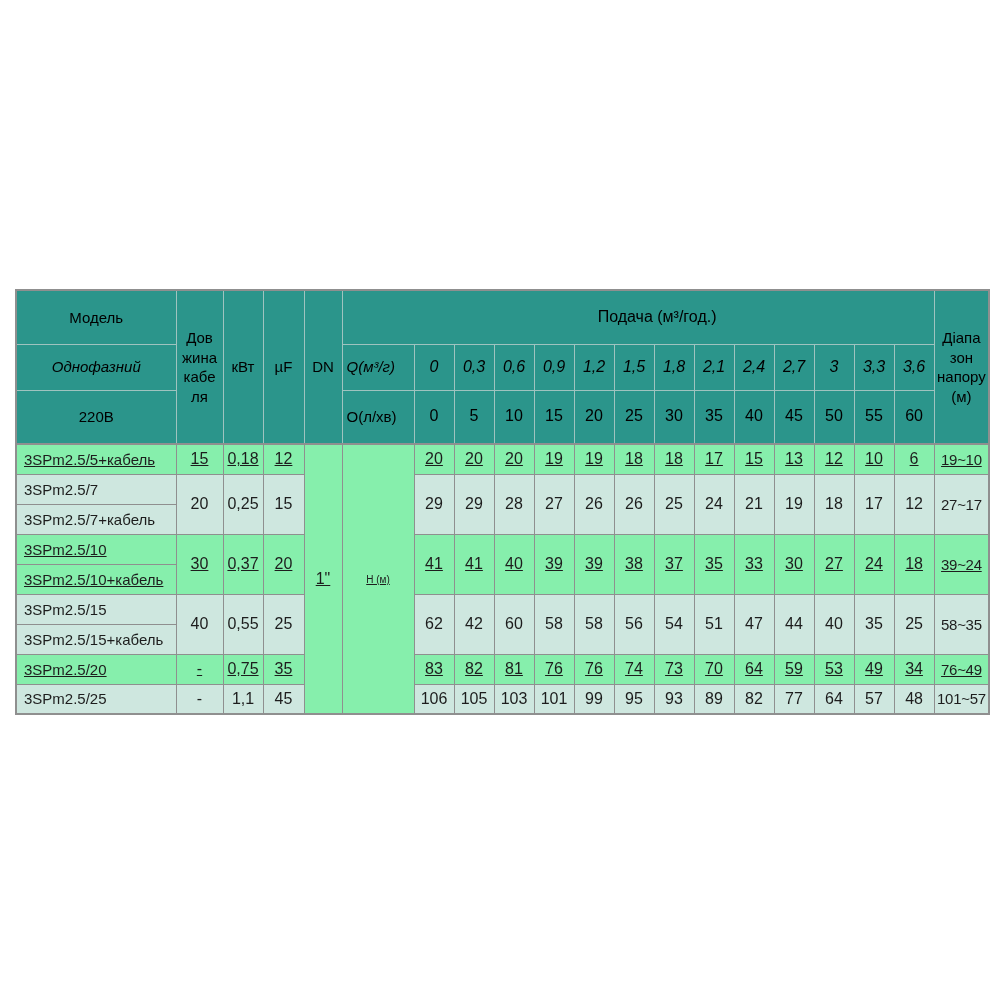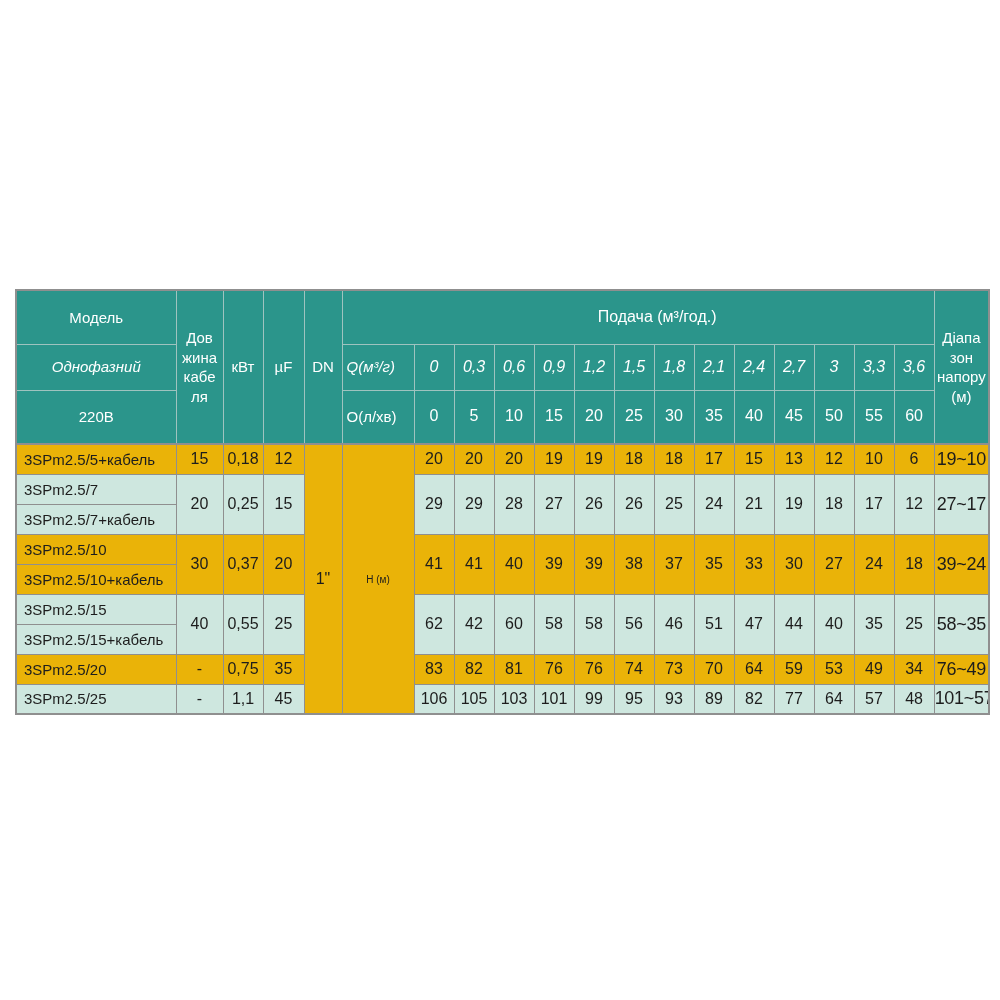--- a/index.html
+++ b/index.html
@@ -30,21 +30,21 @@
   }
   table.spec th, table.spec td {
     vertical-align: middle;
     text-align: center;
     overflow: hidden;
     padding: 0;
   }
   
   thead th {
     background: #2B958B;
-    color: #ffffff;
+    color: #000000;
     font-weight: 400;
     font-size: 15px;
     border: 1px solid #9fc3bf;
     line-height: 1.3;
     margin-top: 34px;
   }
   thead tr.hr1 { height: 54px; }
   thead tr.hr2 { height: 46px; font-style: italic; }
   thead tr.hr3 { height: 54px; }
   thead th.flow-title { font-size: 16px; padding-left: 38px; }
@@ -59,22 +59,22 @@
     color: #1d1d1d;
     background: #ffffff;
   }
   tbody tr:first-child td { border-top: 2px solid #8f8f8f; }
   tbody td.model {
     text-align: left;
     padding-left: 7px;
     font-size: 15px;
   }
   tbody td.g { background: #CEE7DF; }
-  tbody td.w { background: #eab308; }
-  tbody td.range { font-size: 18px; letter-spacing: -0.3px; }
+  tbody td.w { background: #86efac; text-decoration: underline; }
+  tbody td.range { font-size: 15px; letter-spacing: -0.3px; }
   tbody td.hlabel { font-size: 10px; }
 </style>
 </head>
 <body>
 
 <div class="page">
   <div class="table-wrap">
     <table class="spec">
       <colgroup>
         <col style="width:160px">
@@ -222,21 +222,21 @@
             <td class="model g">3SPm2.5/15</td>
             <td class="g" rowspan="2">40</td>
             <td class="g" rowspan="2">0,55</td>
             <td class="g" rowspan="2">25</td>
             <td class="g" rowspan="2">62</td>
             <td class="g" rowspan="2">42</td>
             <td class="g" rowspan="2">60</td>
             <td class="g" rowspan="2">58</td>
             <td class="g" rowspan="2">58</td>
             <td class="g" rowspan="2">56</td>
-            <td class="g" rowspan="2">46</td>
+            <td class="g" rowspan="2">54</td>
             <td class="g" rowspan="2">51</td>
             <td class="g" rowspan="2">47</td>
             <td class="g" rowspan="2">44</td>
             <td class="g" rowspan="2">40</td>
             <td class="g" rowspan="2">35</td>
             <td class="g" rowspan="2">25</td>
             <td class="g range" rowspan="2">58~35</td>
           </tr>
           <tr>
             <td class="model g">3SPm2.5/15+кабель</td>

